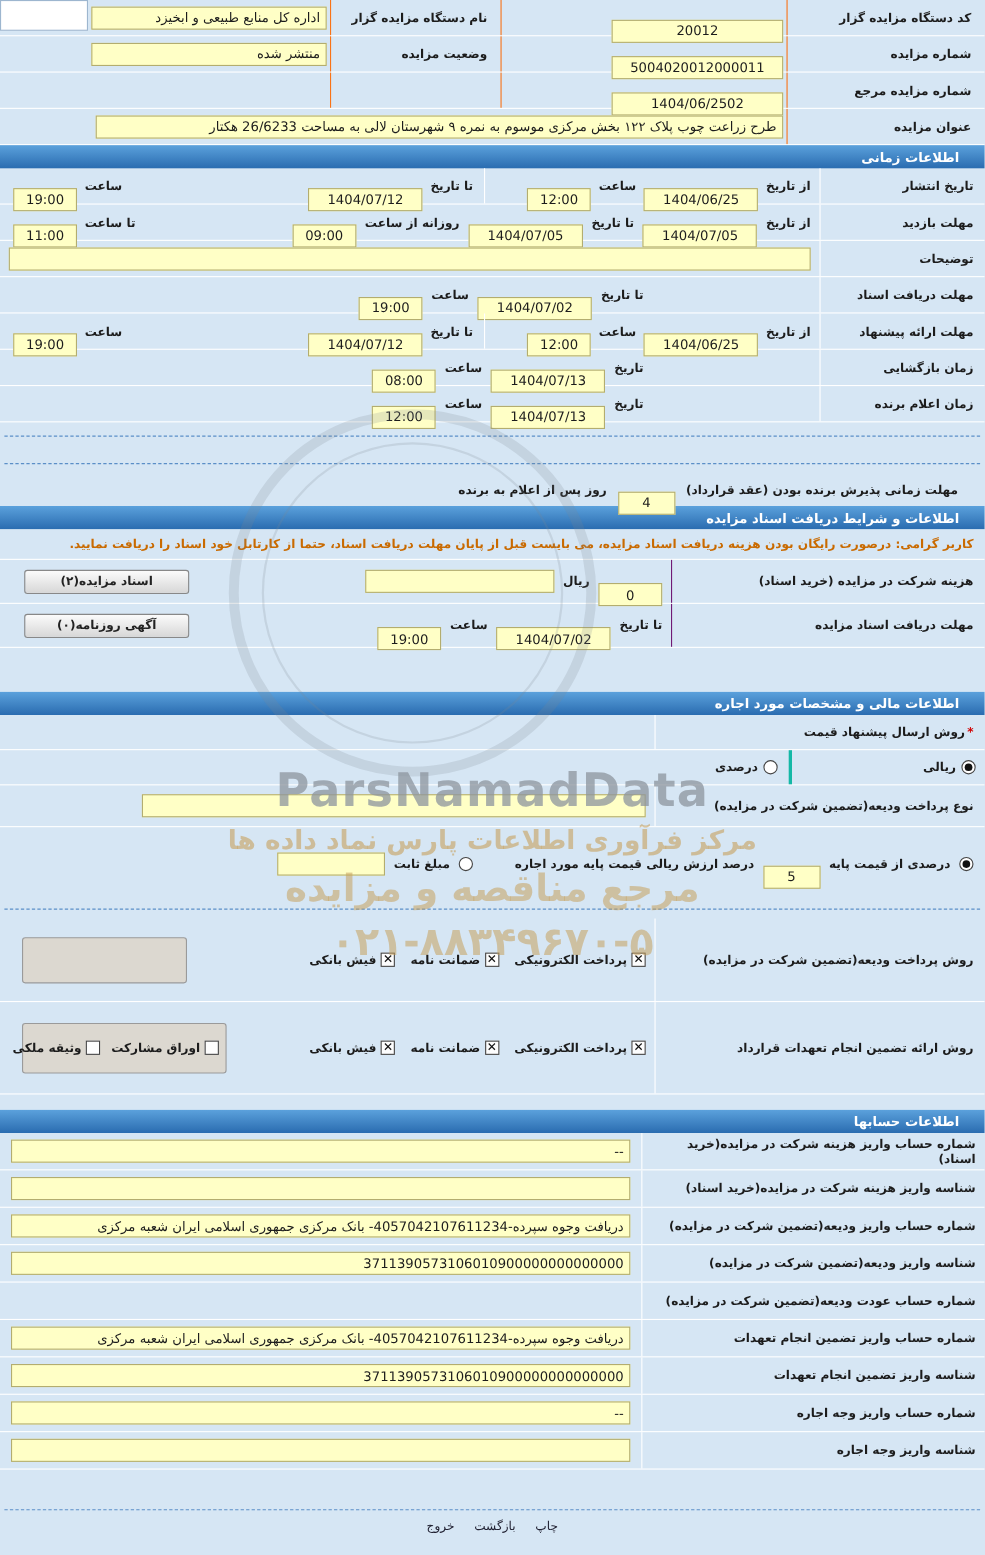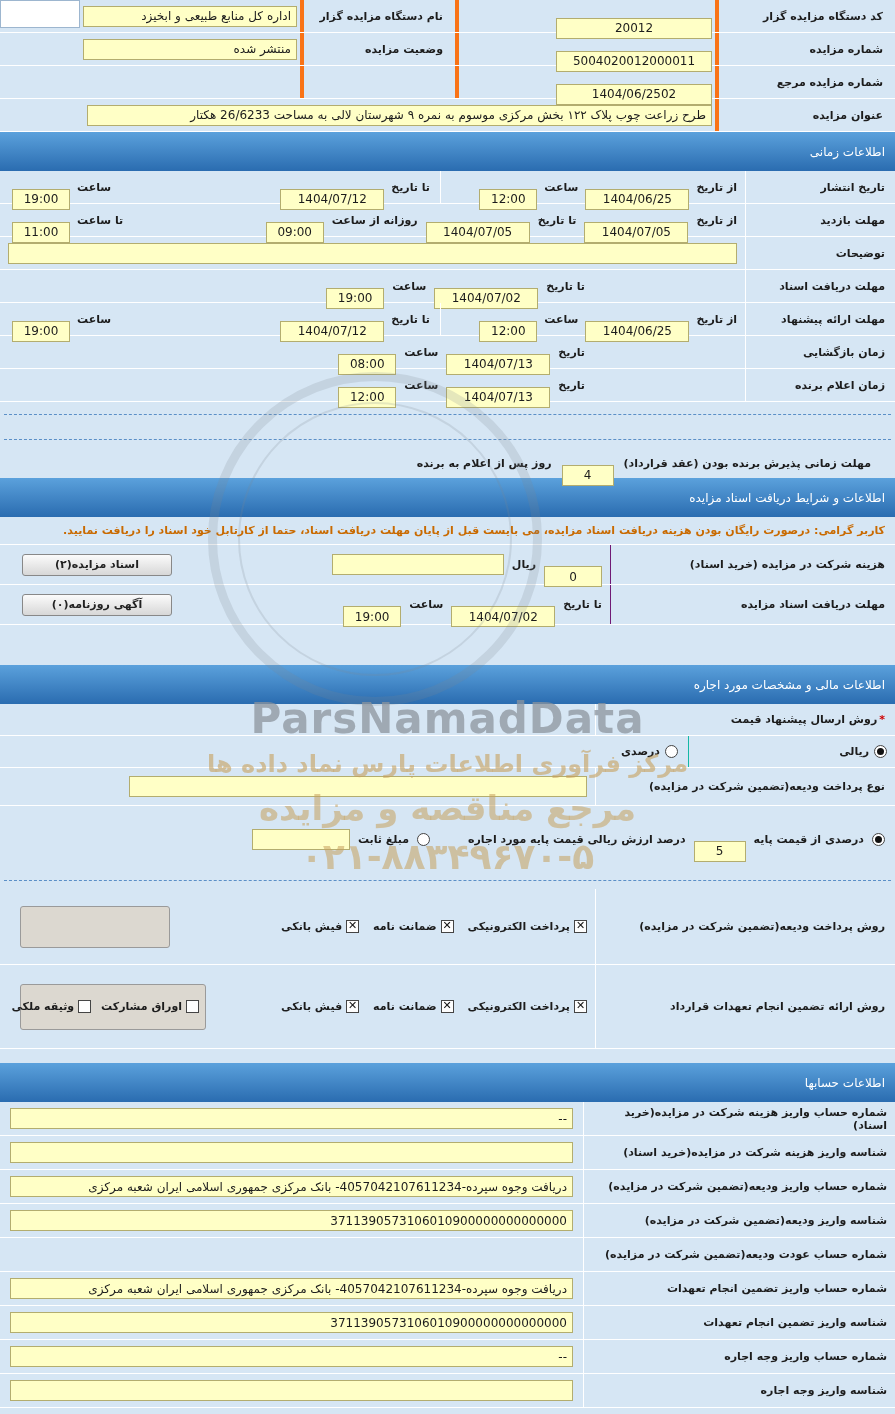--- a/index.html
+++ b/index.html
@@ -11,28 +11,28 @@
   }
   .page{position:relative;width:895px;height:1414px;}
 
   
   .field{background:#ffffc6;border:1px solid #b3ad6f;height:21px;display:inline-flex;align-items:center;
          padding:0 5px;white-space:nowrap;overflow:hidden;font-size:12px;flex:none;}
   .center{justify-content:center;margin-top:24px;}
   .f50{width:52px;}.f55{width:58px;}.f95{width:98px;}.f100{width:104px;}.f155{width:156px;}
   .f170{width:172px;}.f215{width:214px;}.f455{width:458px;}.f625{width:625px;}
   .lab, .ilabel{font-weight:bold;font-size:11px;white-space:nowrap;}
-  .sbar{height:39px;background:linear-gradient(180deg,#5ba1dc,#2a6cb0);color:#fff;font-weight:normal;
-        font-size:12px;display:flex;align-items:center;padding:0 10px;}
+  .sbar{height:21px;background:linear-gradient(180deg,#5ba1dc,#2a6cb0);color:#fff;font-weight:bold;
+        font-size:12px;display:flex;align-items:center;padding:0 23px;}
   .mt30{margin-top:40px;} .mt14{margin-top:14px;}
 
   
   .trow{display:flex;height:33px;border-bottom:1px solid #fff;align-items:center;}
   .cell{display:flex;align-items:center;height:100%;}
-  .vline{border-left:4px solid #f97316;text-align:right;}
+  .vline{border-left:1px solid #f97316;text-align:right;}
   .tlabel{padding:0 12px;}
   .w180{width:180px;}.w260{width:260px;}.w155{width:155px;}.grow{flex:1;}
   .valcell{padding:0 3px;justify-content:flex-start;}
 
   
   .row{display:flex;height:33px;border-bottom:1px solid #fff;align-items:stretch;}
   .rlabel{width:150px;display:flex;align-items:center;padding:0 10px;font-weight:bold;font-size:11px;
           border-left:1px solid #fff;}
   .rcontent{flex:1;display:flex;align-items:center;gap:8px;padding:0 8px;}
   .group{display:flex;align-items:center;gap:7px;height:100%;}
@@ -57,21 +57,21 @@
   .gbtn{width:150px;height:22px;background:linear-gradient(180deg,#fbfbfb,#d7d7d7);border:1px solid #888;
         border-radius:3px;font-size:11px;font-weight:bold;font-family:inherit;color:#222;
         margin-right:auto;margin-left:14px;cursor:pointer;flex:none;}
 
   
   .frow{display:flex;height:32px;border-bottom:1px solid #fff;align-items:stretch;}
   .flabel{width:300px;display:flex;align-items:center;padding:0 10px;font-weight:bold;font-size:11px;
           border-left:1px solid #fff;gap:2px;}
   .fcontent{flex:1;display:flex;align-items:center;gap:14px;padding:0 8px;}
   .req{color:#d00000;font-weight:bold;}
-  .radiorow .c-rial{width:207px;border-left:1px solid #14b8a6;display:flex;align-items:center;gap:5px;padding:0 8px;text-align:center;}
+  .radiorow .c-rial{width:178px;border-left:3px solid #14b8a6;display:flex;align-items:center;gap:5px;padding:0 8px;text-align:center;}
   .radiorow .c-percent{flex:1;display:flex;align-items:center;gap:5px;padding:0 10px;}
   .deposit{height:38px;}
   .percrow{height:66px;display:flex;align-items:center;gap:8px;padding:0 10px;border-bottom:none;}
   .gap24{width:22px;flex:none;}
   .cbrow{height:76px;}
   .cbrow2{height:84px;}
   .opt{display:inline-flex;align-items:center;gap:4px;font-size:11px;font-weight:bold;white-space:nowrap;}
   .cb{width:13px;height:13px;border:1px solid #444;background:#fdfdfd;display:inline-block;position:relative;flex:none;}
   .cb.checked::after{content:"\2715";position:absolute;top:-2px;left:1px;font-size:11px;font-weight:bold;color:#111;}
   .radio{width:13px;height:13px;border:1px solid #444;border-radius:50%;background:#fff;display:inline-flex;

